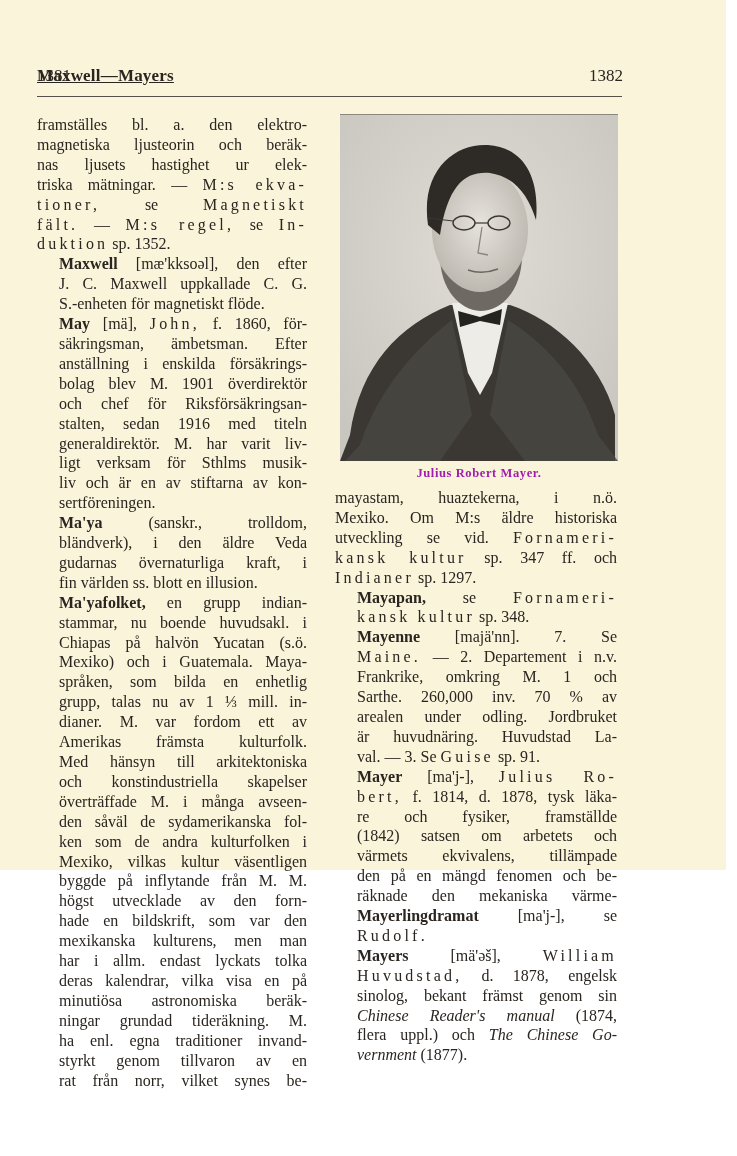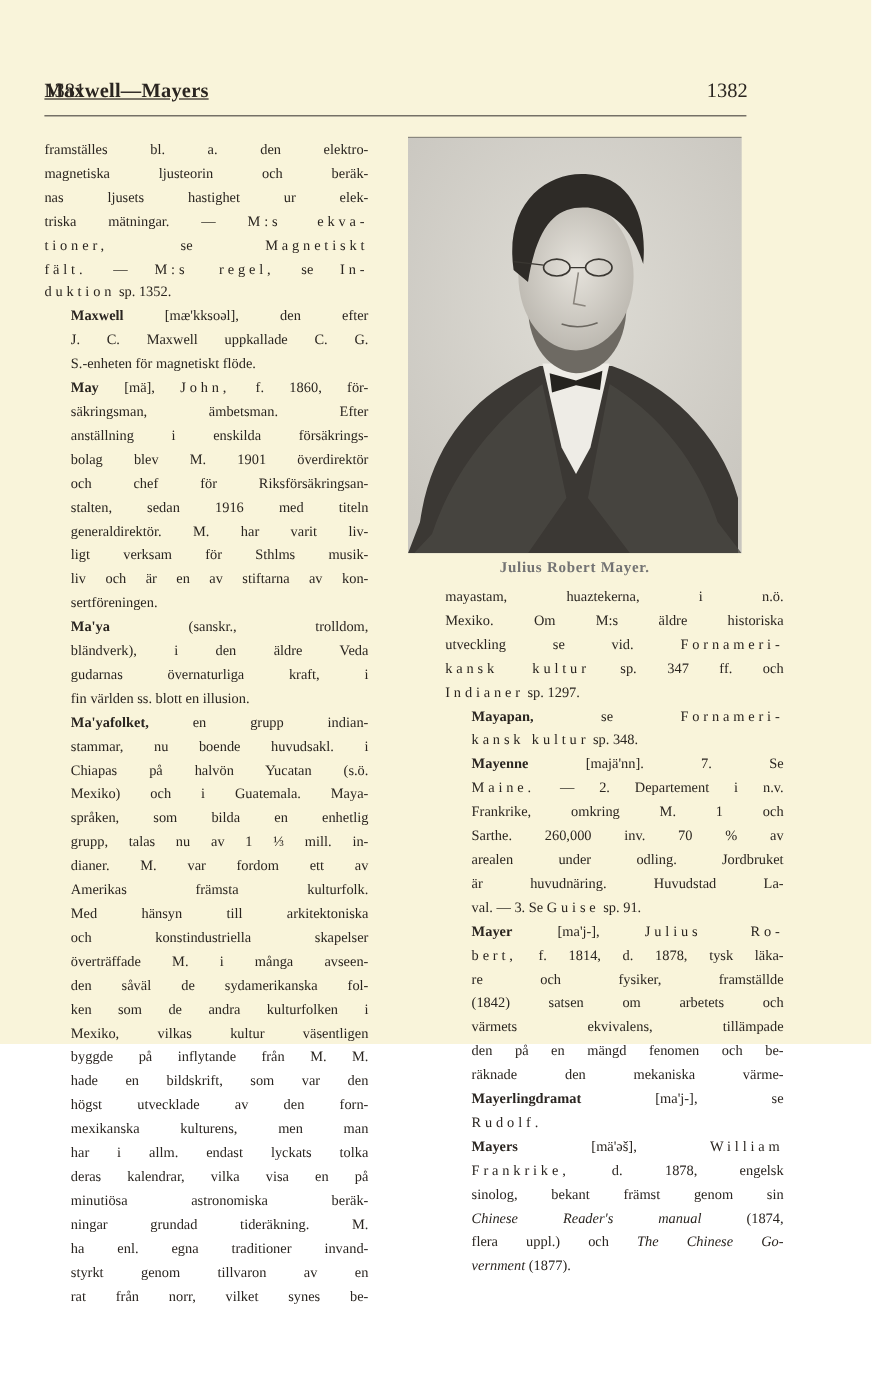--- a/index.html
+++ b/index.html
@@ -9,38 +9,38 @@
     background: #f9f4da;
     font-family: "Liberation Serif", "DejaVu Serif", serif;
     color: #2a2520;
   }
   .header { position: absolute; top: 66px; left: 37px; width: 586px; height: 24px; font-size: 17px; }
   .header .pl { position: absolute; left: 0; top: 0; }
   .header .pr { position: absolute; right: 0; top: 0; }
   .header .title { position: absolute; left: 0; right: 0; top: 0; font-weight: bold; letter-spacing: 0.2px; font-size: 17px; text-decoration: underline; }
   .rule { position: absolute; top: 96px; left: 37px; width: 585px; height: 1px; background: #55504a; }
 
-  .col { position: absolute; font-size: 12px; line-height: 19.9px; text-align: justify; }
+  .col { position: absolute; font-size: 16px; line-height: 19.9px; text-align: justify; }
   .col-left { left: 37px; top: 115px; width: 270px; }
-  .col-right { left: 335px; top: 488px; width: 282px; margin-left: 36px; }
+  .col-right { left: 335px; top: 488px; width: 282px; }
   .col p { margin: 0; }
   .col p.entry { text-indent: 22px; }
   .hw { font-weight: bold; }
   .sp { letter-spacing: 3.2px; }
   .it { font-style: italic; }
   .ln { display: block; text-align: justify; text-align-last: justify; white-space: nowrap; }
   .ln.last { text-align-last: left; }
 
   .photo-frame { position: absolute; left: 340px; top: 114px; width: 278px; height: 346px; }
   .photo {
     position: absolute; left: 0; top: 0; width: 278px; height: 346px; overflow: hidden;
     background: radial-gradient(ellipse at 50% 40%, #d8d6cf 0%, #cfcdc6 60%, #c8c5be 100%);
     border-top: 1px solid #8a877f;
   }
-  .caption { position: absolute; left: 340px; top: 466px; width: 278px; text-align: center; font-size: 12.5px; font-weight: bold; letter-spacing: 0.6px; color: #737373; }
+  .caption { position: absolute; left: 340px; top: 466px; width: 278px; text-align: center; font-size: 12.5px; font-weight: bold; letter-spacing: 0.6px; color: #a21caf; }
 </style>
 </head>
 <body>
 
 <div class="page">
 
   <div class="header">
     <span class="pl">1381</span>
     <span class="title">Maxwell—Mayers</span>
     <span class="pr">1382</span>
@@ -93,22 +93,22 @@
       <span class="ln">grupp, talas nu av 1 ⅓ mill. in-</span>
       <span class="ln">dianer. M. var fordom ett av</span>
       <span class="ln">Amerikas främsta kulturfolk.</span>
       <span class="ln">Med hänsyn till arkitektoniska</span>
       <span class="ln">och konstindustriella skapelser</span>
       <span class="ln">överträffade M. i många avseen-</span>
       <span class="ln">den såväl de sydamerikanska fol-</span>
       <span class="ln">ken som de andra kulturfolken i</span>
       <span class="ln">Mexiko, vilkas kultur väsentligen</span>
       <span class="ln">byggde på inflytande från M. M.</span>
+      <span class="ln">högst utvecklade av den forn-</span>
       <span class="ln">hade en bildskrift, som var den</span>
-      <span class="ln">högst utvecklade av den forn-</span>
       <span class="ln">mexikanska kulturens, men man</span>
       <span class="ln">har i allm. endast lyckats tolka</span>
       <span class="ln">deras kalendrar, vilka visa en på</span>
       <span class="ln">minutiösa astronomiska beräk-</span>
       <span class="ln">ningar grundad tideräkning. M.</span>
       <span class="ln">ha enl. egna traditioner invand-</span>
       <span class="ln">styrkt genom tillvaron av en</span>
       <span class="ln">rat från norr, vilket synes be-</span>
     </p>
   </div>
@@ -188,21 +188,21 @@
       <span class="ln">räknade den mekaniska värme-</span>
     </p>
 
     <p class="entry">
       <span class="ln"><span class="hw">Mayerlingdramat</span><span> [ma'j-], se</span></span>
       <span class="ln last sp">Rudolf.</span>
     </p>
 
     <p class="entry">
       <span class="ln"><span class="hw">Mayers</span> [mä'əš], <span class="sp">William</span></span>
-      <span class="ln"><span class="sp">Frankrike,</span> d. 1878, engelsk</span>
+      <span class="ln"><span class="sp">Huvudstad,</span> d. 1878, engelsk</span>
       <span class="ln">sinolog, bekant främst genom sin</span>
       <span class="ln"><span class="it">Chinese Reader's manual</span> (1874,</span>
       <span class="ln">flera uppl.) och <span class="it">The Chinese Go-</span></span>
       <span class="ln last"><span class="it">vernment</span> (1877).</span>
     </p>
   </div>
 
 </div>
 
 </body></html>

